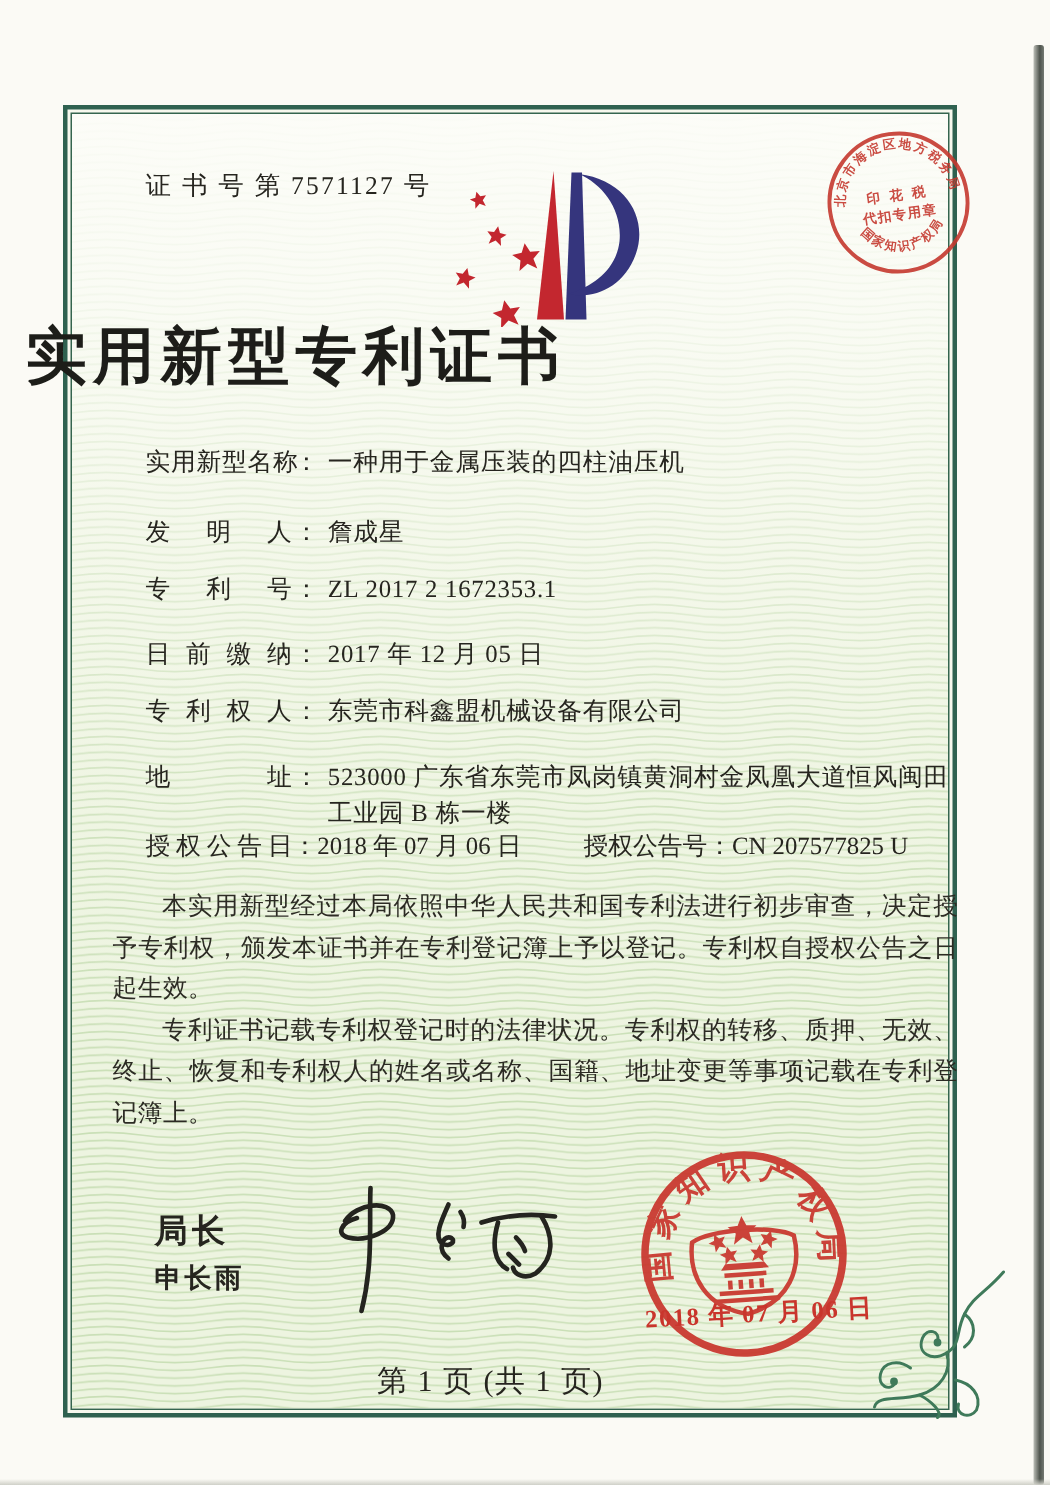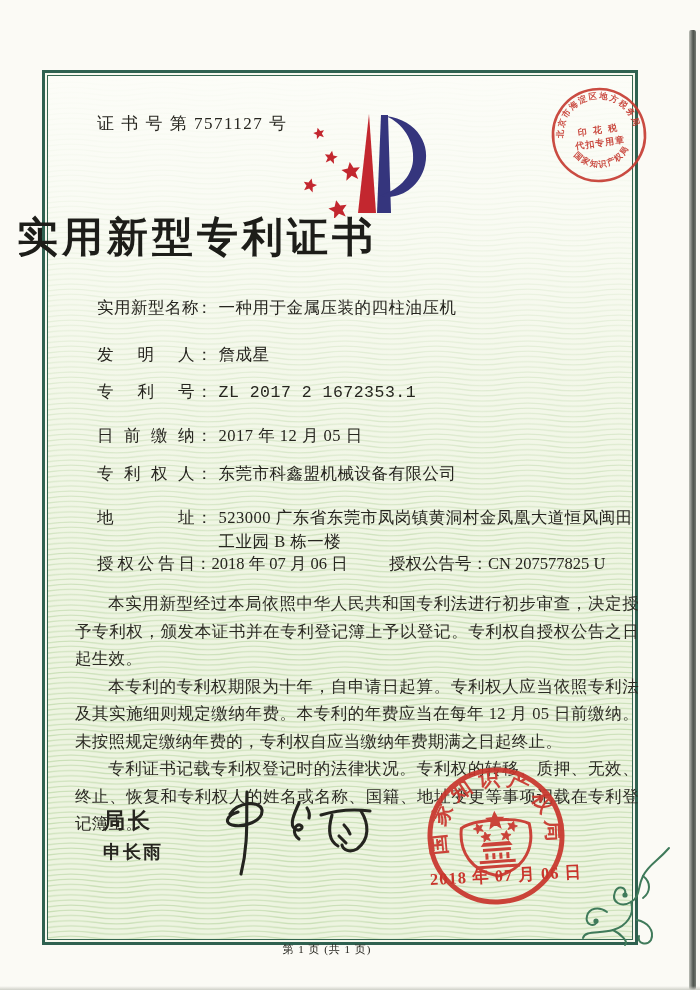--- a/index.html
+++ b/index.html
@@ -40,21 +40,21 @@
     text-align:justify;color:#2c2b24;}
   .paras p{margin:0;text-indent:2em;letter-spacing:.3px;}
   
   .director-title{position:absolute;left:86px;top:806px;font-size:22px;letter-spacing:3px;font-weight:700;}
   .director-name{position:absolute;left:86px;top:840px;font-size:18px;letter-spacing:2px;font-weight:600;}
   .signature{position:absolute;left:185px;top:780px;}
   .seal{position:absolute;left:405px;top:762px;opacity:.92;}
   .seal-date{position:absolute;left:413px;top:865px;font-size:16.5px;color:#c9352c;
     letter-spacing:1px;transform:rotate(-3deg);font-weight:600;white-space:nowrap;}
   .flourish{position:absolute;left:560px;top:842px;}
-  .footer-page{position:absolute;left:0;top:907px;width:620px;text-align:center;font-size:11px;letter-spacing:1px;margin-top:35px;}
+  .footer-page{position:absolute;left:0;top:907px;width:620px;text-align:center;font-size:20px;letter-spacing:1px;}
   .tax-stamp{position:absolute;left:532px;top:85px;opacity:.9;}
 </style>
 </head>
 <body>
 
 <div class="scan-edge-right"></div>
 <div class="scan-edge-bottom"></div>
 
 <div class="frame">
   <div class="frame-inner">
@@ -111,38 +111,37 @@
       <use href="#star" transform="translate(9,75) scale(1.1) rotate(14)"></use>
       <use href="#star" transform="translate(37,99) scale(1.5) rotate(-12)"></use>
     </g>
   </svg>
 
   <div class="title">实用新型专利证书</div>
 
   <div class="fields" id="fields">
       <div class="frow" style="top: 0px;"><span class="flabel">实用新型名称</span><span class="fcolon">：</span><span class="fvalue">一种用于金属压装的四柱油压机</span></div>
       <div class="frow" style="top: 47px;"><span class="flabel">发明人</span><span class="fcolon">：</span><span class="fvalue">詹成星</span></div>
-      <div class="frow" style="top: 85px; font-family: Liberation Mono, monospace;"><span class="flabel">专利号</span><span class="fcolon">：</span><span class="fvalue">ZL 2017 2 1672353.1</span></div>
+      <div class="frow" style="top: 85px;"><span class="flabel">专利号</span><span class="fcolon">：</span><span class="fvalue">ZL 2017 2 1672353.1</span></div>
       <div class="frow" style="top: 128px;"><span class="flabel">日前缴纳</span><span class="fcolon">：</span><span class="fvalue">2017 年 12 月 05 日</span></div>
       <div class="frow" style="top: 166px;"><span class="flabel">专利权人</span><span class="fcolon">：</span><span class="fvalue">东莞市科鑫盟机械设备有限公司</span></div>
       <div class="frow" style="top: 210px;"><span class="flabel">地址</span><span class="fcolon">：</span><span class="fvalue">523000 广东省东莞市凤岗镇黄洞村金凤凰大道恒风闽田工业园 B 栋一楼</span></div>
     </div>
 
   <div class="grant-row">
     <span>
       <span class="flabel" style="display:inline-block;width:98px;text-align:justify;text-align-last:justify;">授权公告日</span><span class="fcolon">：</span><span>2018 年 07 月 06 日</span>
     </span>
     <span class="grant-right">
       <span>授权公告号</span><span class="fcolon">：</span><span>CN 207577825 U</span>
     </span>
   </div>
 
   <div class="paras" id="paras">
       <p>本实用新型经过本局依照中华人民共和国专利法进行初步审查，决定授予专利权，颁发本证书并在专利登记簿上予以登记。专利权自授权公告之日起生效。</p>
-      <p>本专利的专利权期限为十年，自申请日起算。专利权人应当依照专利法及其实施细则规定缴纳年费。本专利的年费应当在每年 12 月 05 日前缴纳。未按照规定缴纳年费的，专利权自应当缴纳年费期满之日起终止。</p>
       <p>专利证书记载专利权登记时的法律状况。专利权的转移、质押、无效、终止、恢复和专利权人的姓名或名称、国籍、地址变更等事项记载在专利登记簿上。</p>
     </div>
 
   <div class="director-title">局长</div>
   <div class="director-name">申长雨</div>
 
   <svg class="signature" width="178" height="102" viewBox="0 0 178 102">
     <g fill="none" stroke="#24241f" stroke-width="3.1" stroke-linecap="round" stroke-linejoin="round">
       <path d="M28,34 C36,22 58,20 60,30 C61,41 42,48 30,45 C22,43 25,35 36,32"></path>
       <path d="M45,12 C44,36 47,62 39,94"></path>

